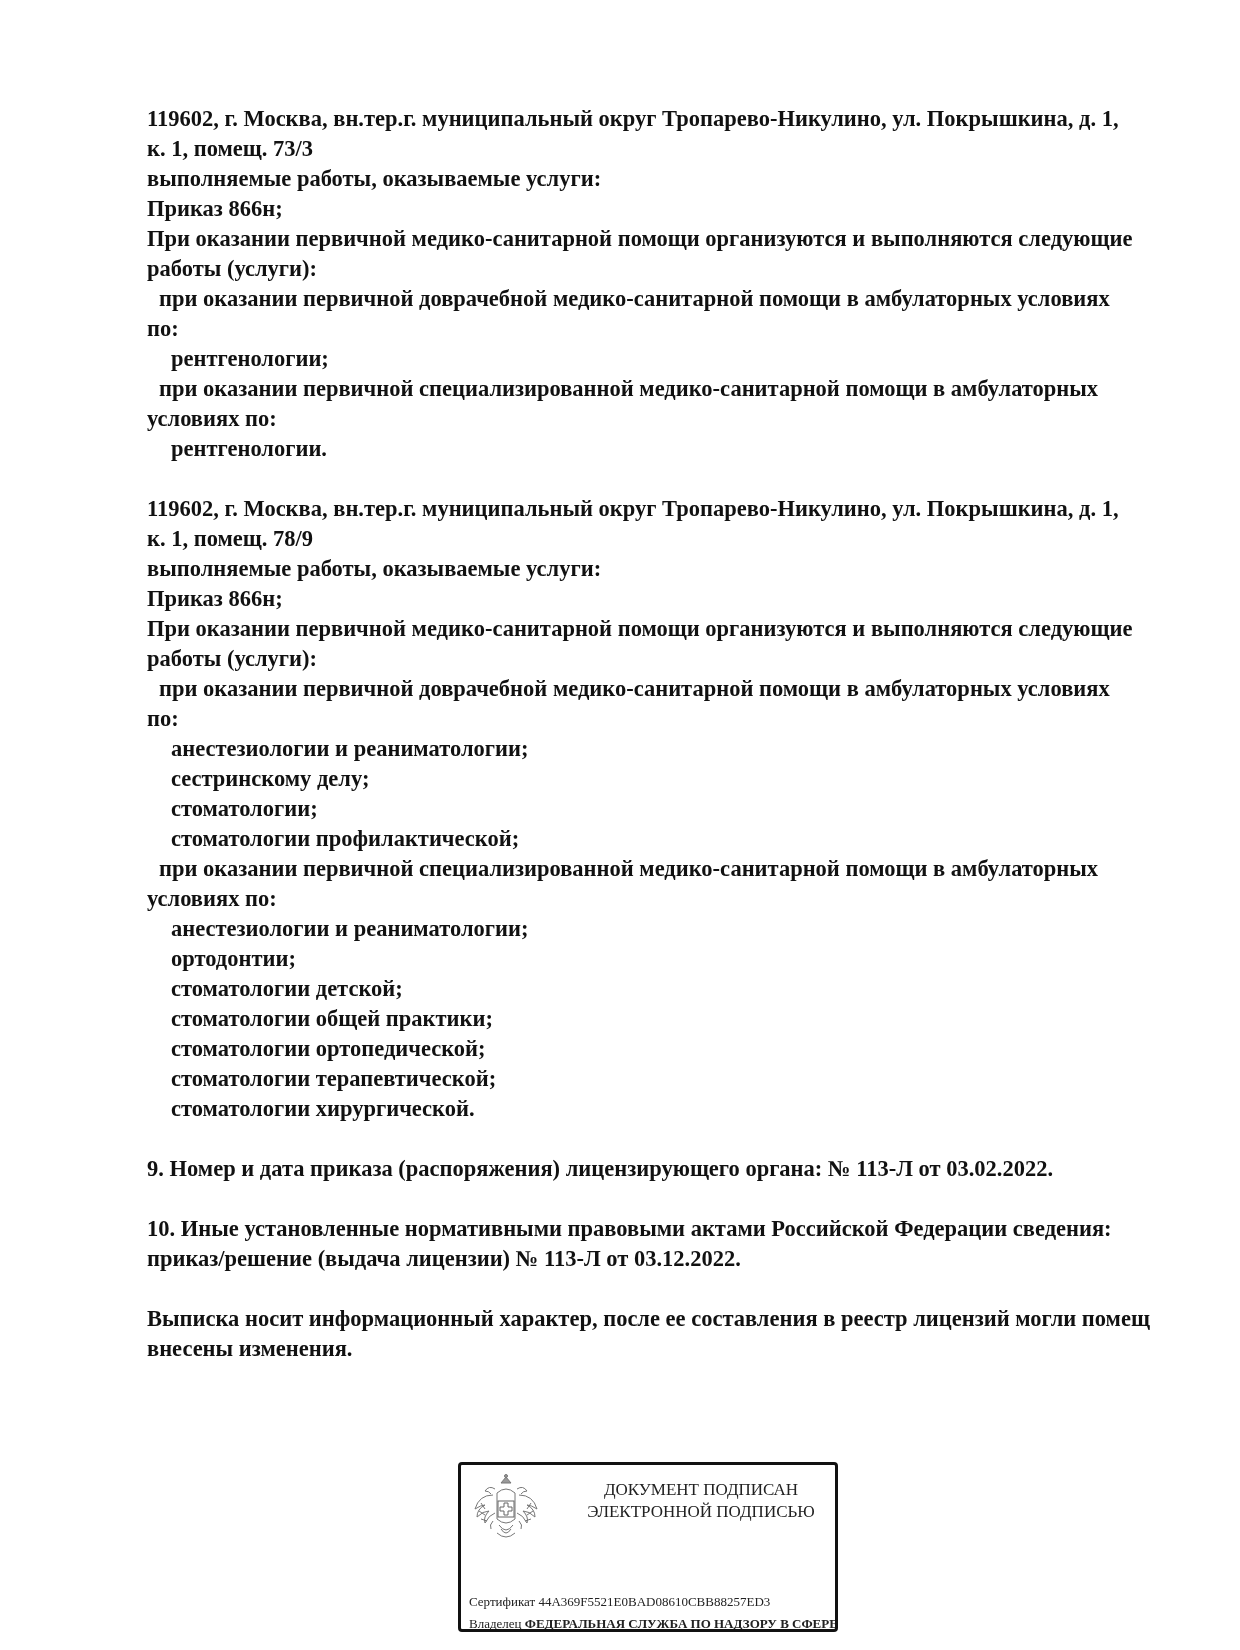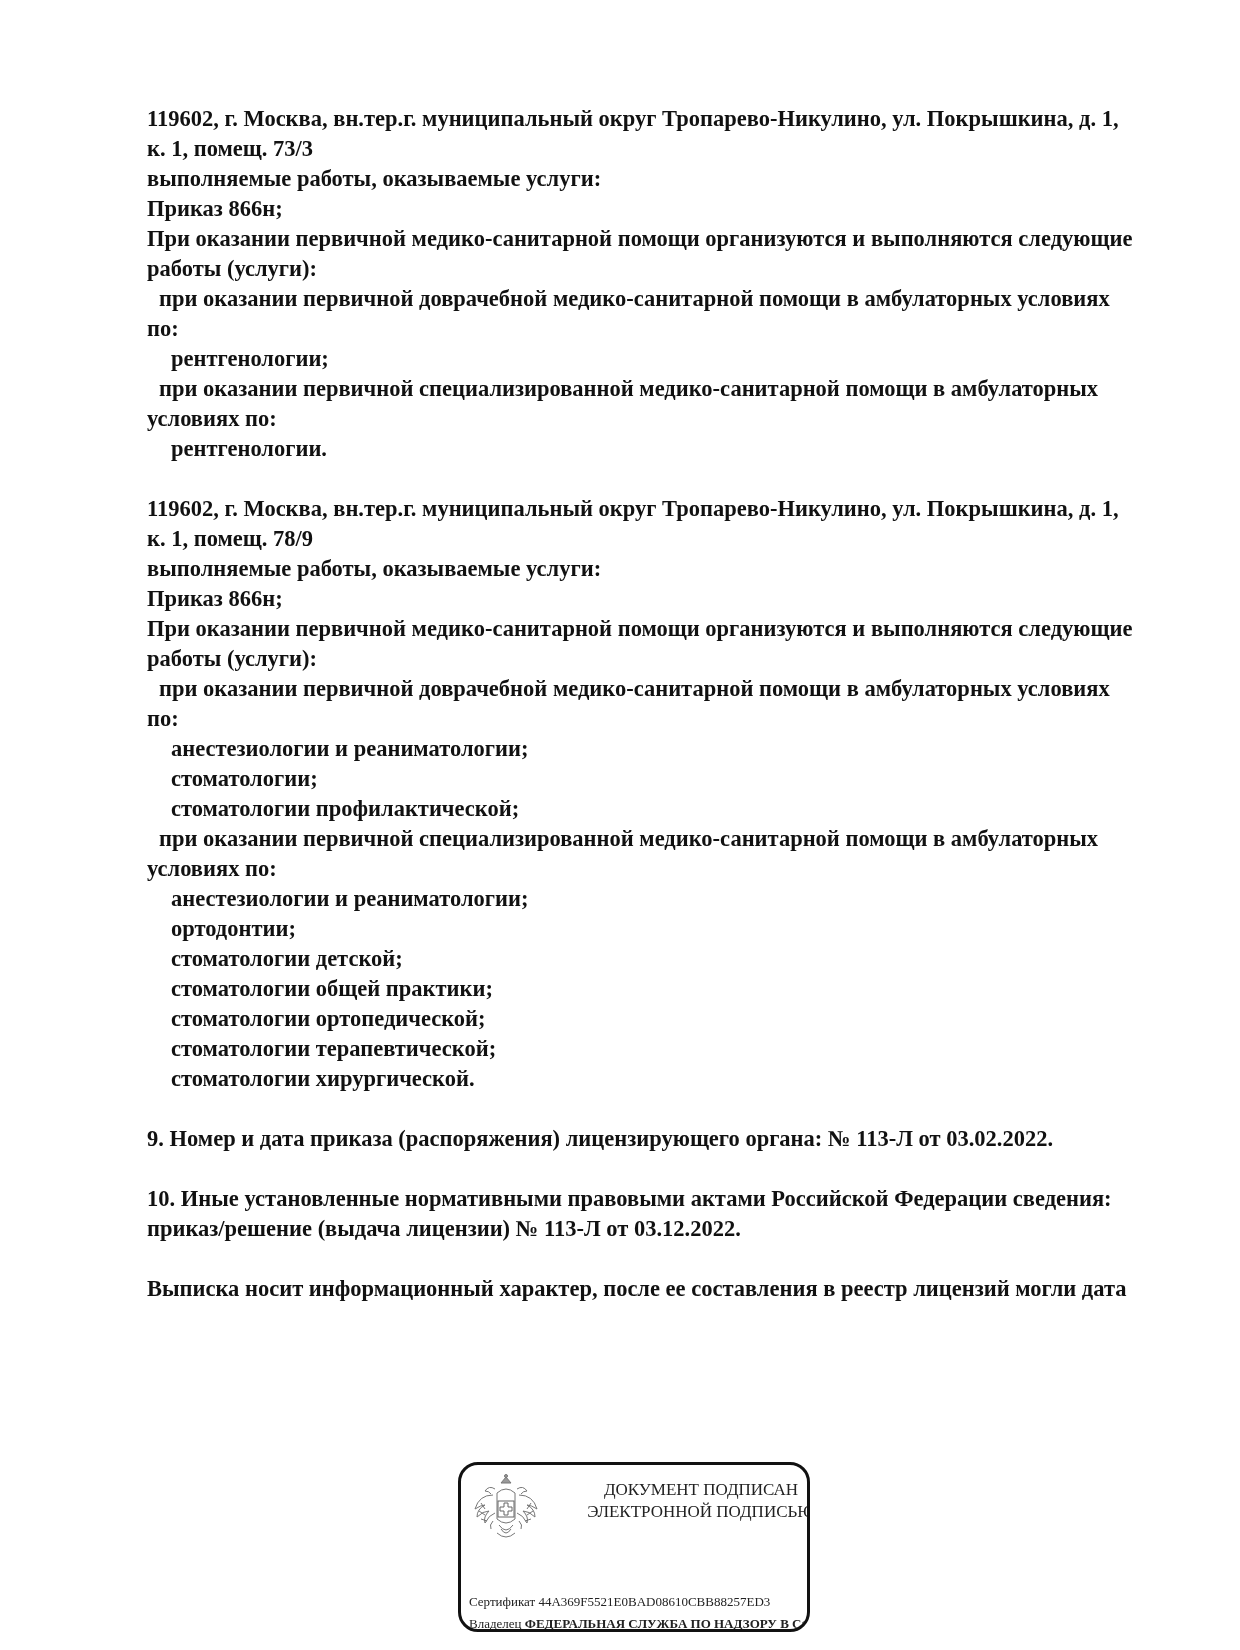--- a/index.html
+++ b/index.html
@@ -4,22 +4,22 @@
 <style>
   html, body { margin: 0; padding: 0; background: #ffffff; }
   body { width: 1240px; height: 1650px; position: relative; overflow: hidden;
          font-family: "Liberation Serif", "DejaVu Serif", serif; color: #111111; }
   .content { position: absolute; left: 147px; top: 104px; width: 1020px;
              font-size: 22.5px; line-height: 30px; font-weight: bold; }
   .line { white-space: pre; display: block; }
   .ind1 { padding-left: 12px; }
   .ind2 { padding-left: 24px; }
   .gap { height: 30px; }
-  .stamp { position: absolute; left: 458px; top: 1462px; width: 352px; height: 170px;
-           border: 3px solid #111; border-radius: 20px; box-sizing: border-box; overflow: hidden;
+  .stamp { position: absolute; left: 458px; top: 1462px; width: 380px; height: 170px;
+           border: 3px solid #111; border-radius: 4px; box-sizing: border-box; overflow: hidden;
            background: #fff; padding-left: 28px; }
   .emblem { position: absolute; left: 12px; top: 8px; width: 66px; height: 70px; }
   .stamp-title { position: absolute; left: 90px; top: 14px; width: 300px; text-align: center;
                  font-size: 17px; line-height: 22px; color: #222; }
   .stamp-info { position: absolute; left: 8px; top: 88px; font-size: 13px; line-height: 22px;
                 white-space: nowrap; color: #222; margin-top: 38px; }
   .stamp-info b { font-weight: bold; }
 </style>
 </head>
 <body>
@@ -46,20 +46,21 @@
   <div>
     <span class="line">119602, г. Москва, вн.тер.г. муниципальный округ Тропарево-Никулино, ул. Покрышкина, д. 1,</span>
     <span class="line">к. 1, помещ. 78/9</span>
     <span class="line">выполняемые работы, оказываемые услуги:</span>
     <span class="line">Приказ 866н;</span>
     <span class="line">При оказании первичной медико-санитарной помощи организуются и выполняются следующие</span>
     <span class="line">работы (услуги):</span>
     <span class="line ind1">при оказании первичной доврачебной медико-санитарной помощи в амбулаторных условиях</span>
     <span class="line">по:</span>
     <span class="line ind2">анестезиологии и реаниматологии;</span>
+    <span class="line ind2">сестринскому делу;</span>
     <span class="line ind2">стоматологии;</span>
     <span class="line ind2">стоматологии профилактической;</span>
     <span class="line ind1">при оказании первичной специализированной медико-санитарной помощи в амбулаторных</span>
     <span class="line">условиях по:</span>
     <span class="line ind2">анестезиологии и реаниматологии;</span>
     <span class="line ind2">ортодонтии;</span>
     <span class="line ind2">стоматологии детской;</span>
     <span class="line ind2">стоматологии общей практики;</span>
     <span class="line ind2">стоматологии ортопедической;</span>
     <span class="line ind2">стоматологии терапевтической;</span>
@@ -70,21 +71,22 @@
 
   <span class="line">9. Номер и дата приказа (распоряжения) лицензирующего органа: № 113-Л от 03.02.2022.</span>
 
   <div class="gap"></div>
 
   <span class="line">10. Иные установленные нормативными правовыми актами Российской Федерации сведения:</span>
   <span class="line">приказ/решение (выдача лицензии) № 113-Л от 03.12.2022.</span>
 
   <div class="gap"></div>
 
-  <span class="line">Выписка носит информационный характер, после ее составления в реестр лицензий могли дата</span>
+  <span class="line">Выписка носит информационный характер, после ее составления в реестр лицензий могли помещ</span>
+  <span class="line">внесены изменения.</span>
 </div>
 
 <div class="stamp">
   <div class="emblem">
     <svg width="66" height="70" viewBox="0 0 66 70">
       <g fill="none" stroke="#777" stroke-width="1">
 
         <path d="M28 10 L33 4 L38 10 Z" fill="#999"></path>
         <circle cx="33" cy="3" r="1.5" fill="#999"></circle>
 

